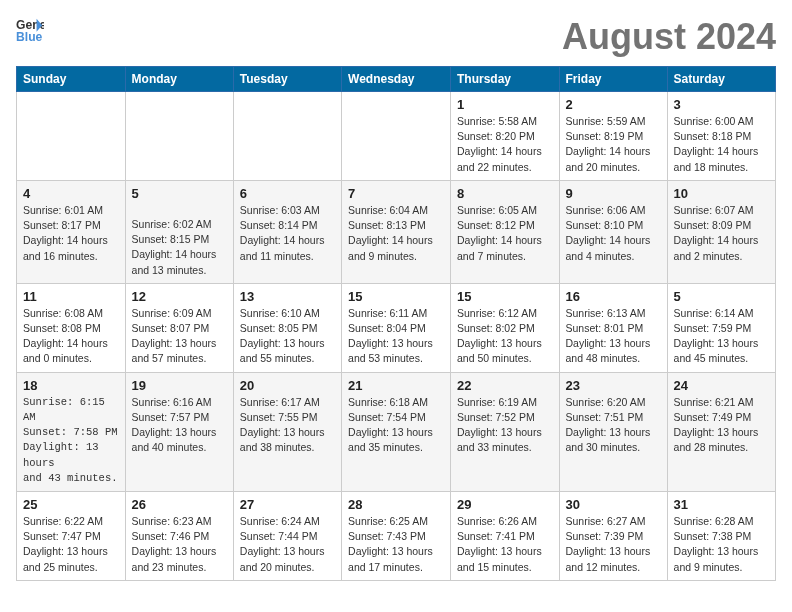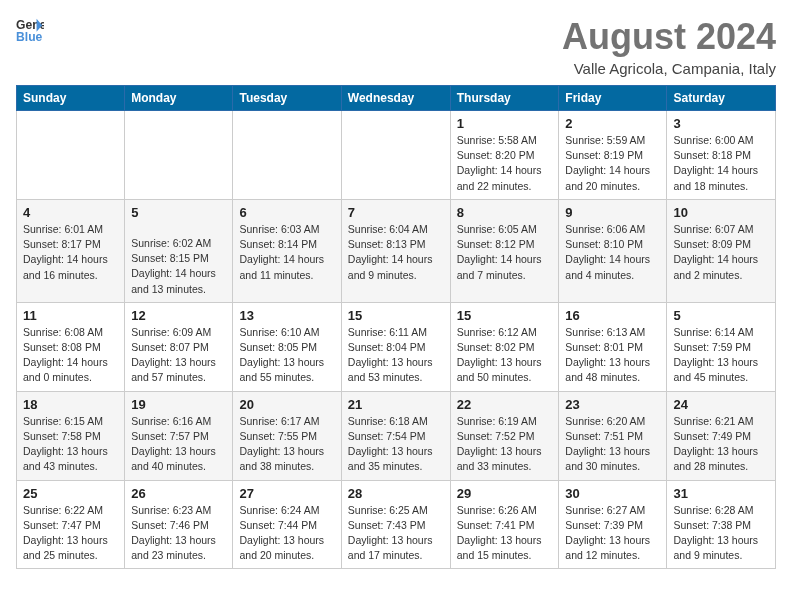--- a/index.html
+++ b/index.html
@@ -84,21 +84,20 @@
 <div class="header-area">
   <div class="logo">
     <svg class="logo-icon" viewBox="0 0 30 30">
       <text x="0" y="14" font-size="13" font-weight="bold" fill="#333">General</text>
       <text x="0" y="27" font-size="13" font-weight="bold" fill="#4a90d9">Blue</text>
       <polygon points="22,3 28,10 22,17" fill="#4a90d9"></polygon>
     </svg>
   </div>
   <div class="title-area">
     <div class="month-title">August 2024</div>
-    <div class="location-title">Valle Agricola, Campania, Italy</div>
   </div>
 </div>
 
 <table>
   <thead>
     <tr id="header-row">
     <th>Sunday</th>
         <th>Monday</th>
         <th>Tuesday</th>
         <th>Wednesday</th>
@@ -233,21 +232,21 @@
           <div class="day-num">5</div>
           <div class="day-info" style="white-space: pre-line;">Sunrise: 6:14 AM
 Sunset: 7:59 PM
 Daylight: 13 hours
 and 45 minutes.</div>
         </td>
       </tr>
       <tr>
         <td>
           <div class="day-num">18</div>
-          <div class="day-info" style="white-space: pre-line;">Sunrise: 6:15 AM
+          <div class="day-info" style="white-space: pre-line; font-family: Liberation Mono, monospace;">Sunrise: 6:15 AM
 Sunset: 7:58 PM
 Daylight: 13 hours
 and 43 minutes.</div>
         </td>
         <td>
           <div class="day-num">19</div>
           <div class="day-info" style="white-space: pre-line;">Sunrise: 6:16 AM
 Sunset: 7:57 PM
 Daylight: 13 hours
 and 40 minutes.</div>

